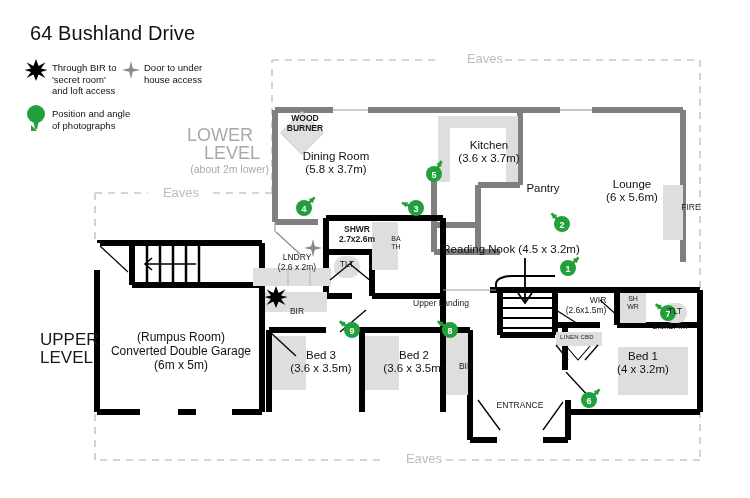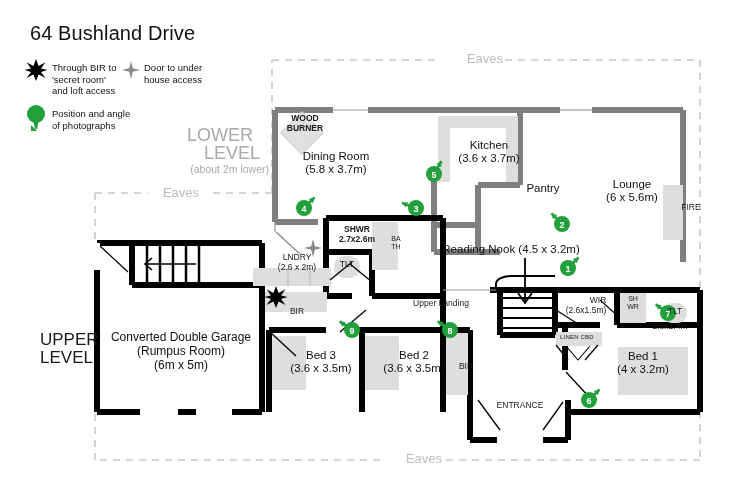--- a/index.html
+++ b/index.html
@@ -434,18 +434,18 @@
 </div>
 
 <div class="lbl room ctr" style="left:321px;top:349px;">
   <div>Bed 3</div>
   <div>(3.6 x 3.5m)</div>
 </div>
 
 <div class="lbl small ctr" style="left:466px;top:362px;">BIR</div>
 
 <div class="lbl room big ctr" style="left:181px;top:331px;">
+  <div>(Rumpus Room)</div>
   <div>Converted Double Garage</div>
-  <div>(Rumpus Room)</div>
   <div>(6m x 5m)</div>
 </div>
 
 <div class="lbl small ctr" style="left:520px;top:401px;">ENTRANCE</div>
 
 </body></html>

